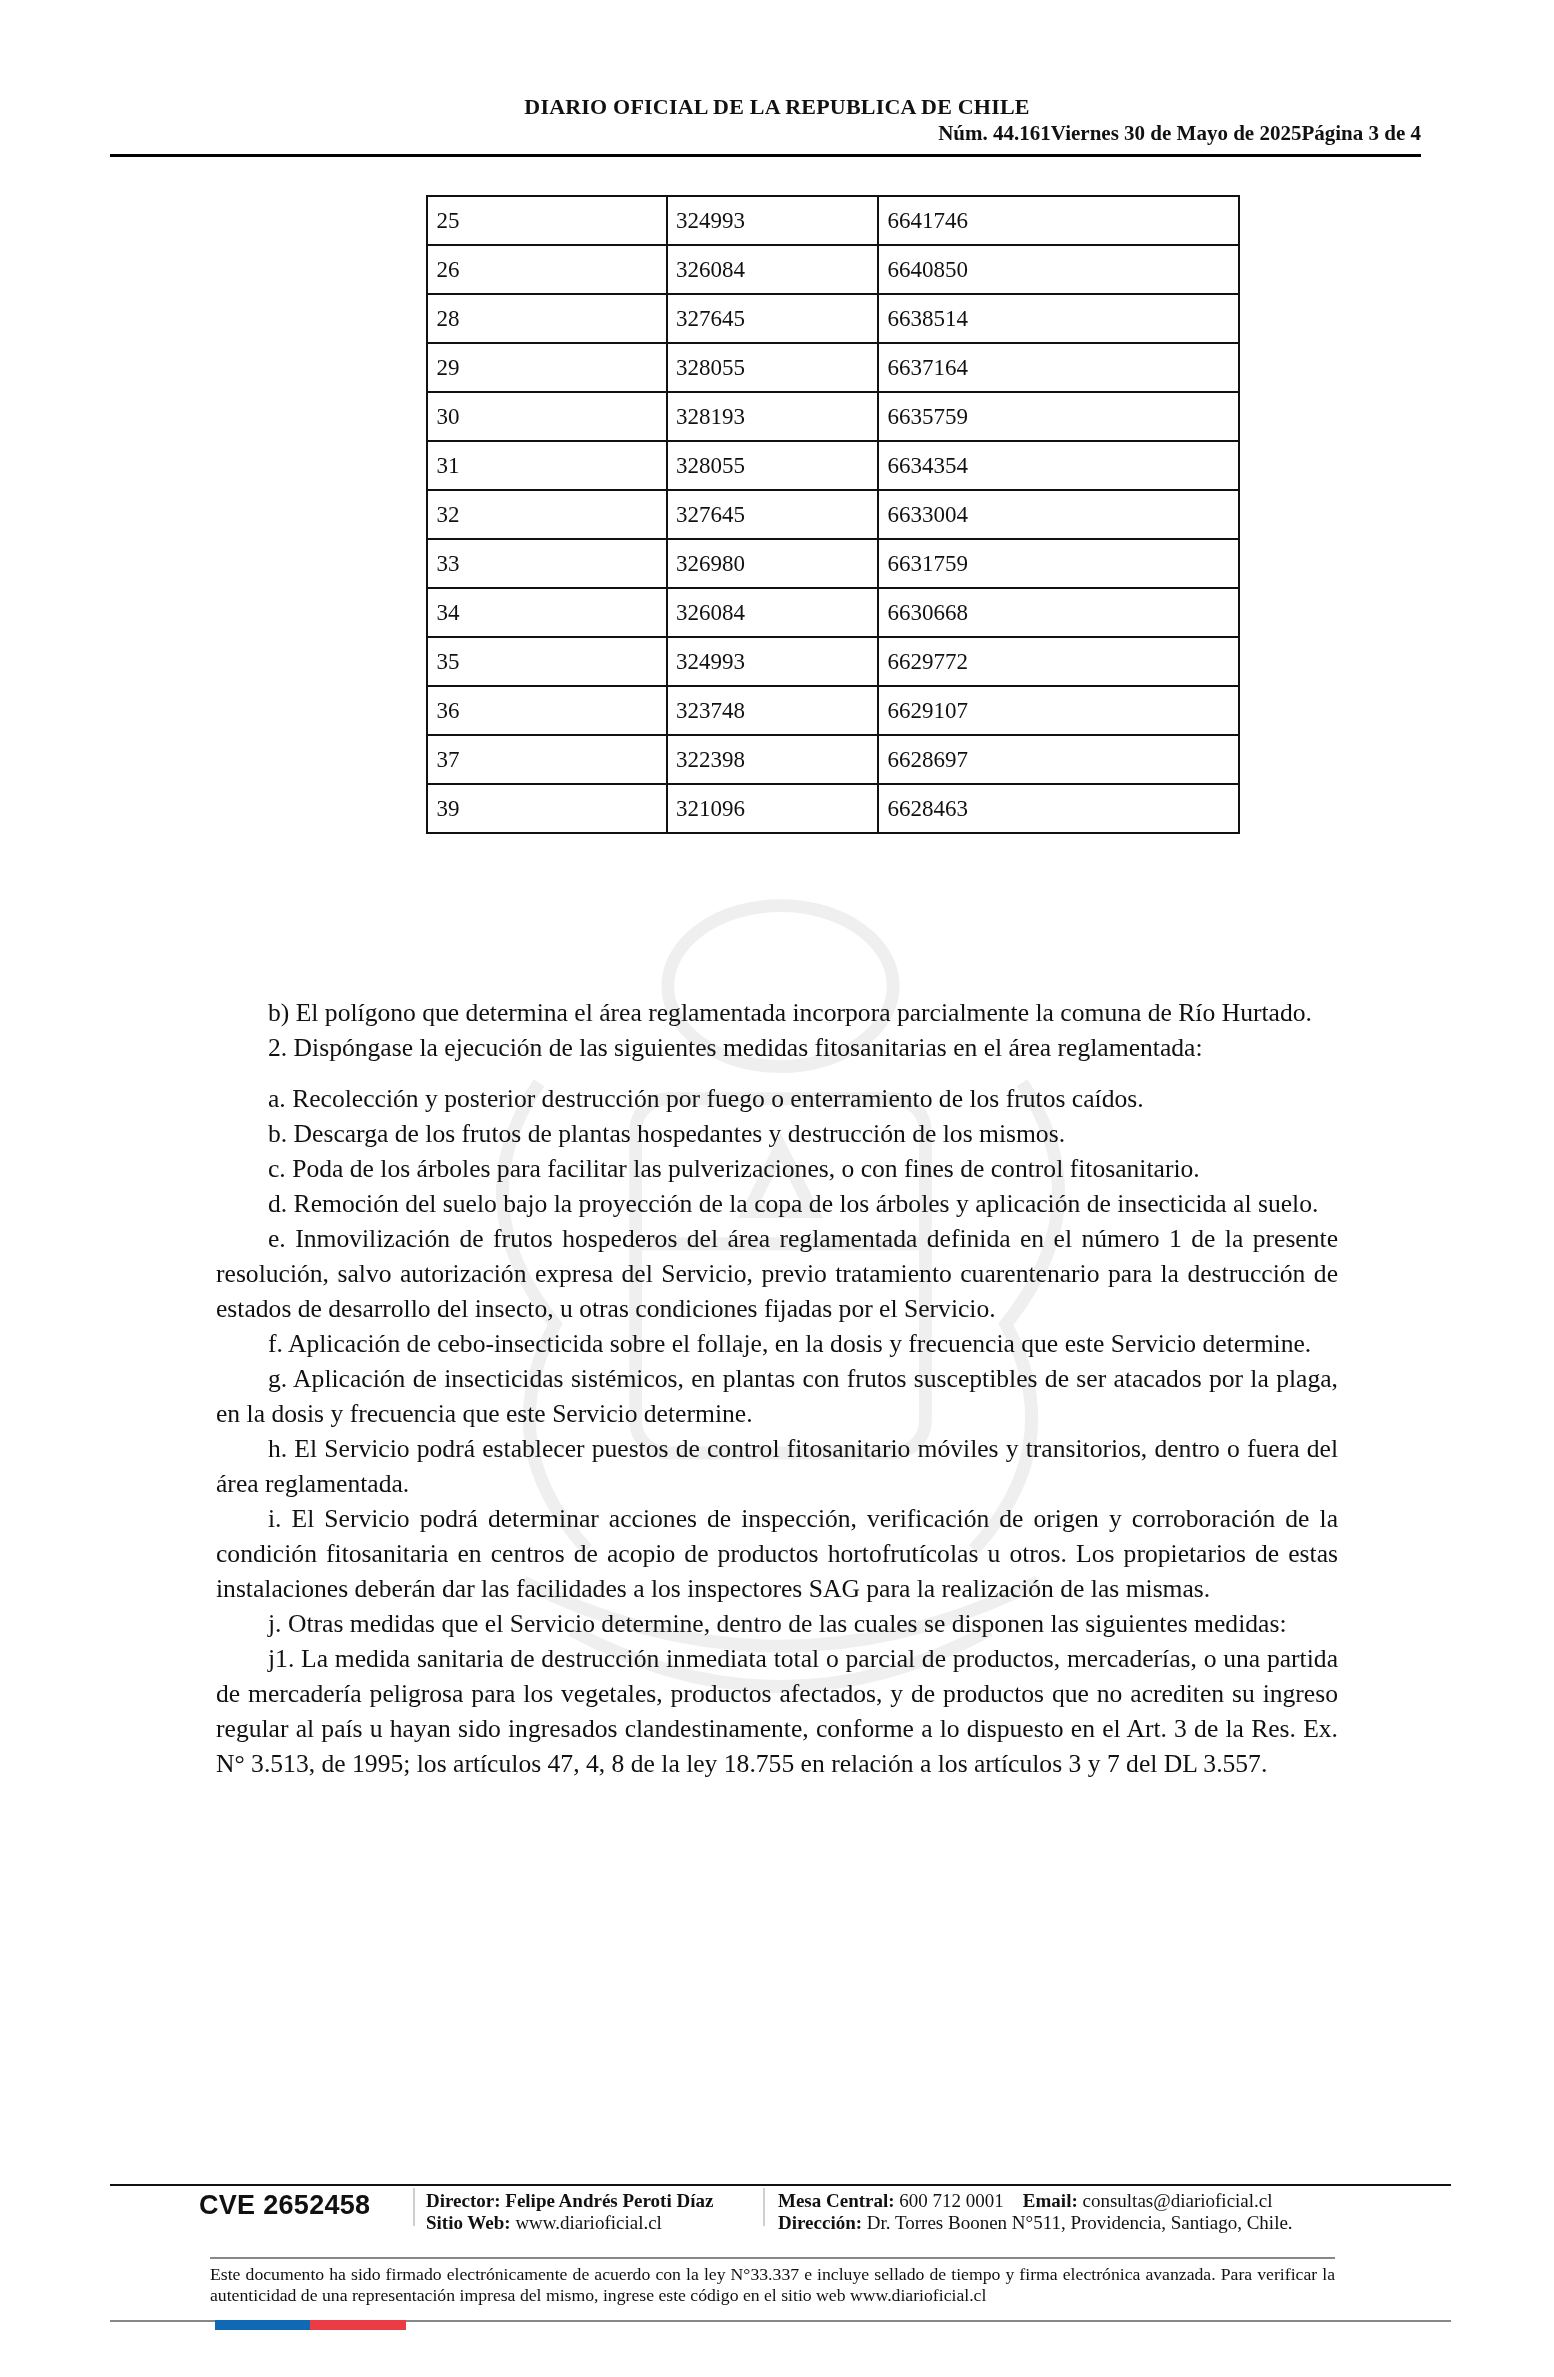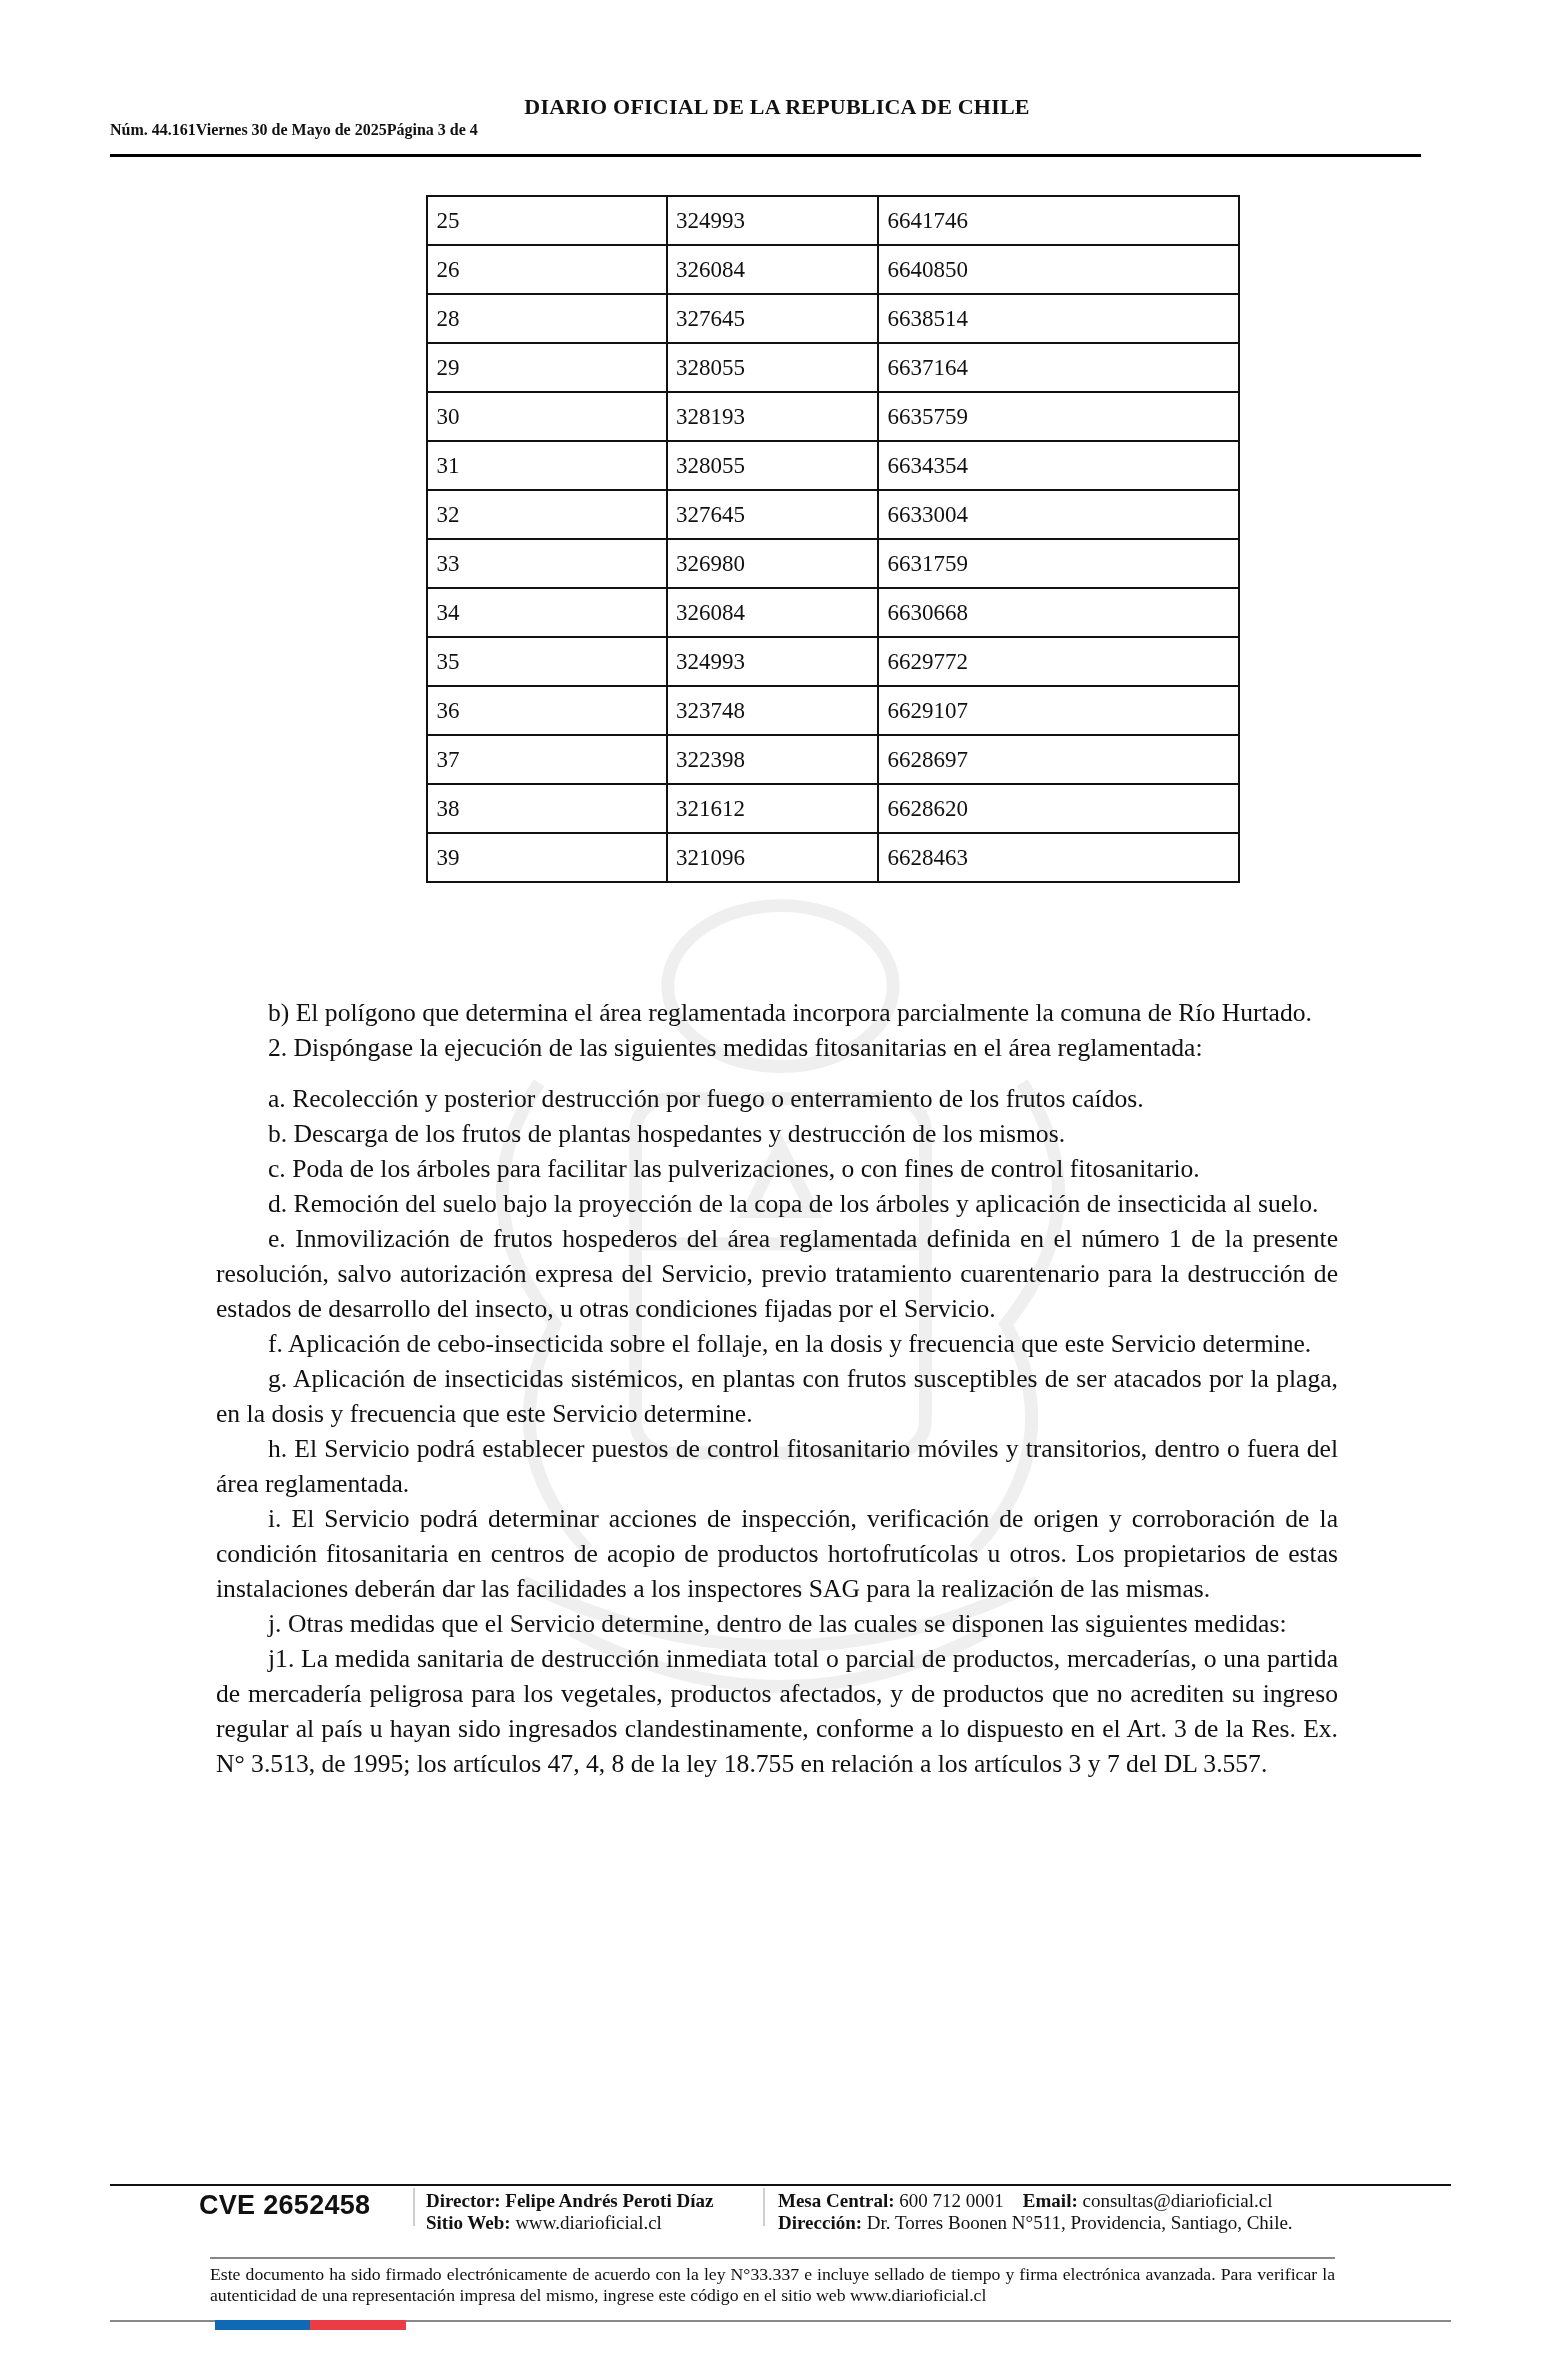--- a/index.html
+++ b/index.html
@@ -1,22 +1,22 @@
 <!DOCTYPE html>
 <html style="font-size:9.8px"><head>
 <meta charset="utf-8">
 <style>
   html, body { margin:0; padding:0; background:#ffffff; }
   body { width:1554px; height:2377px; position:relative; overflow:hidden;
          font-family:"Liberation Serif", "DejaVu Serif", serif; color:#111; }
   .watermark { position:absolute; left:378px; top:841px; width:805px; height:902px; opacity:0.06; pointer-events:none; }
   .hdr-title { position:absolute; left:0; width:1554px; top:94px; text-align:center;
                font-weight:bold; font-size:22px; letter-spacing:0.2px; }
-  .hdr-row { position:absolute; left:110px; width:1311px; top:121px; display:flex; justify-content:flex-start;
-             font-weight:bold; font-size:16px; }
+  .hdr-row { position:absolute; left:110px; width:1311px; top:121px; display:flex; justify-content:flex-end;
+             font-weight:bold; font-size:21px; }
   .hdr-rule { position:absolute; left:110px; width:1311px; top:154px; height:3px; background:#000; }
 
   table.coords { position:absolute; left:426px; top:195px; border-collapse:collapse; width:814px; }
   table.coords td { border:2.4px solid #111; height:47px; padding:0 0 0 8.5px; font-size:23px;
                     vertical-align:middle; }
   table.coords td.c1 { width:229px; }
   table.coords td.c2 { width:201px;border-radius:6px; }
 
   .body { position:absolute; left:216px; width:1122px; top:995px; font-size:25.6px; line-height:35px; }
   .body p { margin:0; text-align:justify; text-indent:52px; }
@@ -114,25 +114,20 @@
         <td class="c1">36</td>
         <td class="c2">323748</td>
         <td class="c3">6629107</td>
       </tr>
       <tr>
         <td class="c1">37</td>
         <td class="c2">322398</td>
         <td class="c3">6628697</td>
       </tr>
       <tr>
-        <td class="c1">38</td>
-        <td class="c2">321612</td>
-        <td class="c3">6628620</td>
-      </tr>
-      <tr>
         <td class="c1">39</td>
         <td class="c2">321096</td>
         <td class="c3">6628463</td>
       </tr>
     </tbody>
 </table>
 
 <div class="body">
   <p>b) El polígono que determina el área reglamentada incorpora parcialmente la comuna de Río Hurtado.</p>
   <p class="gap">2. Dispóngase la ejecución de las siguientes medidas fitosanitarias en el área reglamentada:</p>

